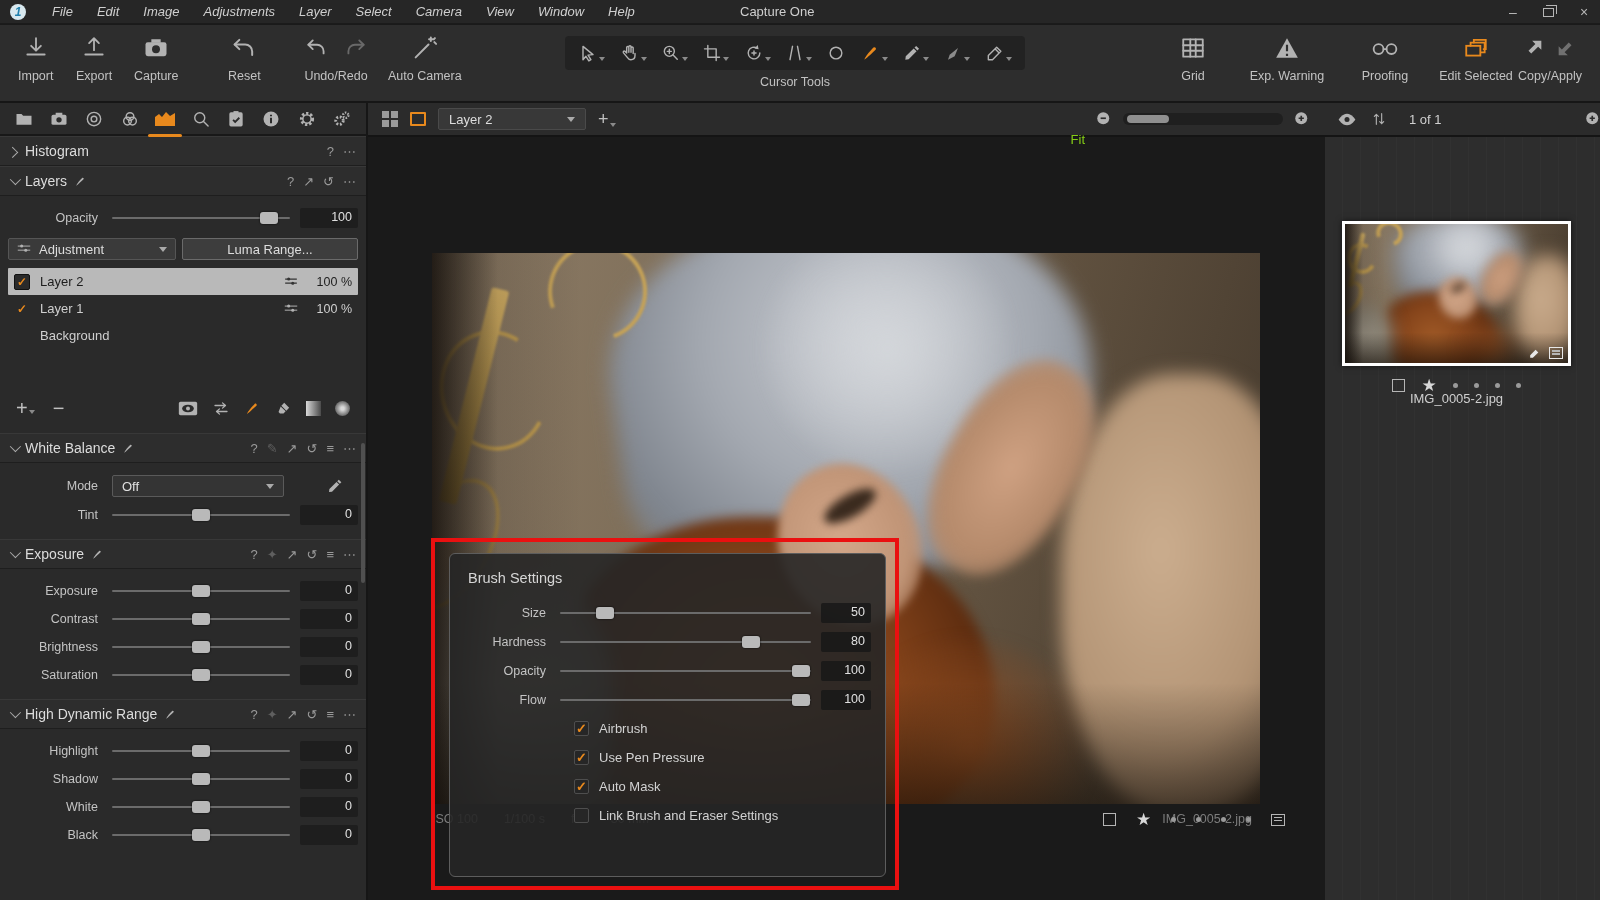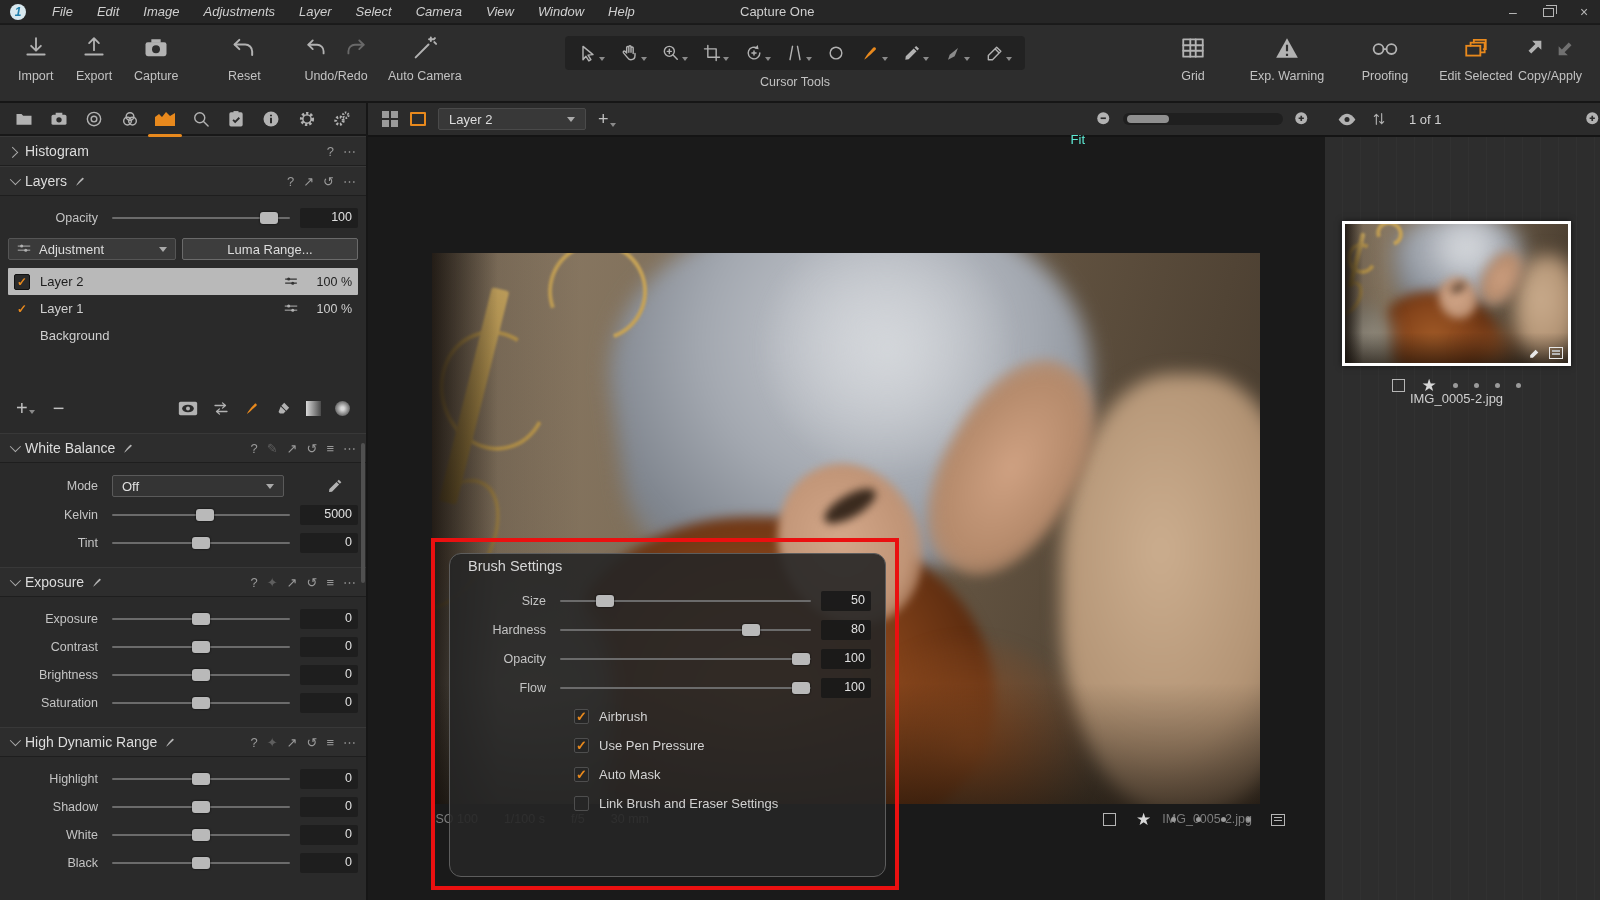--- a/index.html
+++ b/index.html
@@ -91,21 +91,21 @@
   .vtoolbar { height:34px; background:#2b2b2b; border-bottom:2px solid #141414; display:flex;
     align-items:center; padding:0 14px; gap:12px; position:relative;}
   .grid4 { display:grid; grid-template-columns:7px 7px; grid-gap:2px;}
   .grid4 span { width:7px; height:7px; background:#9a9a9a;}
   .single-sq { width:16px; height:14px; border:2px solid #e8891d; border-radius:1px;}
   .vlayer-dd { width:148px; height:22px; background:#383838; border:1px solid #4a4a4a; border-radius:2px;
     display:flex; align-items:center; padding:0 10px; color:#ddd;}
   .vlayer-dd .dd { margin-left:auto;}
   .vplus { color:#c0c0c0; font-size:18px; display:flex; align-items:flex-end; gap:1px;}
   .vright { margin-left:auto; display:flex; align-items:center; gap:10px;}
-  .fitlbl { color:#5eead4;margin-top:40px; }
+  .fitlbl { color:#84cc16;margin-top:40px; }
   .zslider { position:relative; width:160px; height:12px; background:#1f1f1f; border-radius:6px;}
   .zslider .zh { position:absolute; left:4px; top:2px; width:42px; height:8px; background:#8f8f8f; border-radius:4px;}
   .canvas { position:relative; width:957px; height:761px; }
 
   .photo { position:absolute; overflow:hidden; background:linear-gradient(105deg,#8d7c66 0%,#7c6c57 35%,#60513f 65%,#42372b 100%);}
   .photo>div{ position:absolute; }
   .ph-darkleft { left:0; top:0; width:8%; height:100%; background:linear-gradient(90deg,rgba(25,20,15,.85),rgba(25,20,15,0)); }
   .ph-fabric { left:22%; top:-8%; width:58%; height:68%; border-radius:45% 55% 60% 40%;
     background:radial-gradient(ellipse at 55% 35%, #c9ccd2 0%, #a3a8b0 45%, #7e848d 75%, rgba(110,115,122,0) 100%);
     filter:blur(10px); transform:rotate(-8deg);}
@@ -142,21 +142,21 @@
   .exifbar .fname { margin-left:auto; margin-right:8px;}
   .raterow { position:absolute; left:735px; top:672px; display:flex; align-items:center; gap:20px; color:#b5b5b5;}
   .rsq { width:13px; height:13px; border:1.5px solid #b5b5b5;}
   .rdot { width:5px; height:5px; border-radius:50%; background:#9a9a9a;}
   .rlist { width:14px; height:12px; border:1.5px solid #b5b5b5; position:relative;}
   .rlist::before { content:""; position:absolute; left:2px; top:2px; right:2px; height:1.5px; background:#b5b5b5;
     box-shadow:0 3px 0 #b5b5b5;}
 
   .redbox { position:absolute; left:63px; top:401px; width:468px; height:352px; border:4px solid #ea1010; z-index:5;}
   .bdialog { position:absolute; left:81px; top:416px; width:437px; height:324px;
-    background:rgba(38,38,38,0.90); border:1px solid #5d5d5d; border-radius:12px; z-index:6; padding:2px 14px 0 14px;}
+    background:rgba(38,38,38,0.90); border:1px solid #5d5d5d; border-radius:6px; z-index:6; padding:14px 14px 0 14px;}
   .bdialog h3 { font-size:14.5px; font-weight:normal; color:#d6d6d6; margin:2px 0 12px 4px;}
   .bdialog .srow { height:29px; }
   .bdialog .slabel { width:96px; }
   .bdialog .svalue { width:50px; background:rgba(24,24,24,.85);}
   .crow { display:flex; align-items:center; height:29px; margin-left:110px; gap:10px;}
   .cbox { width:15px; height:15px; background:#262626; border:1px solid #4e4e4e; border-radius:2px;
     color:#e8891d; font-weight:bold; font-size:13px; line-height:14px; text-align:center;}
   .clabel { color:#d2d2d2; font-size:13px;}
 
   
@@ -577,28 +577,20 @@
       <span class="slabel">Mode</span>
       <div class="mode-dd">
         <span>Off</span>
         <span class="dd"></span>
       </div>
       <span class="wb-picker">
         <svg width="18" height="18" viewBox="0 0 24 24">
             <path class="gf" d="M17 3.5 20.5 7l-2 2L15 5.5zM14 6.5 17.5 10 8 19.5 4 20l.5-4z"></path>
           </svg>
       </span>
-    </div>
-    <div class="srow">
-      <span class="slabel">Kelvin</span>
-      <div class="strack">
-          <div class="sline"></div>
-        <div class="shandle" style="left: 52%;"></div>
-        </div>
-      <div class="svalue">5000</div>
     </div>
     <div class="srow">
       <span class="slabel">Tint</span>
       <div class="strack">
           <div class="sline"></div>
         <div class="shandle" style="left: 50%;"></div>
         </div>
       <div class="svalue">0</div>
     </div>
   </div>

